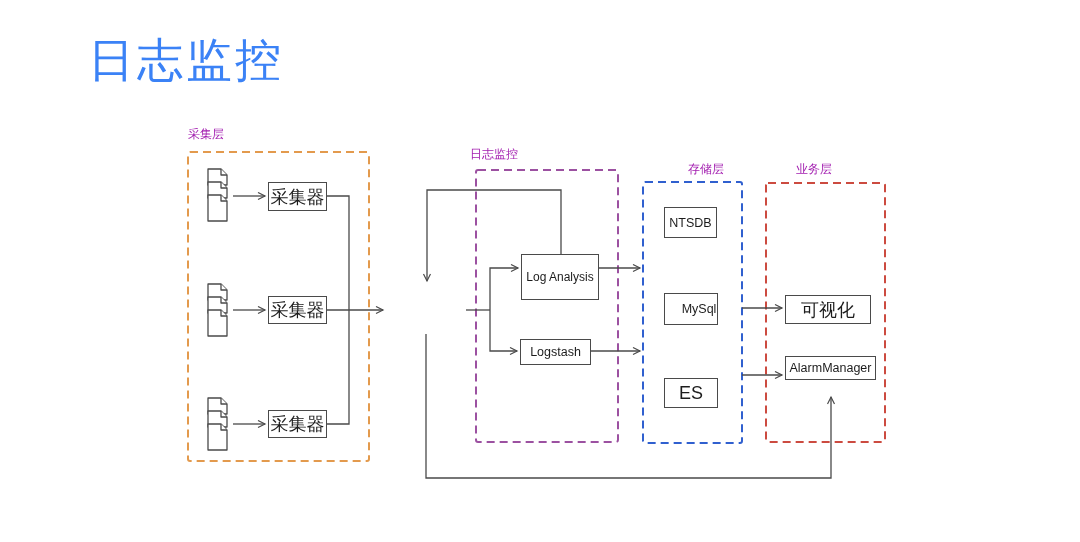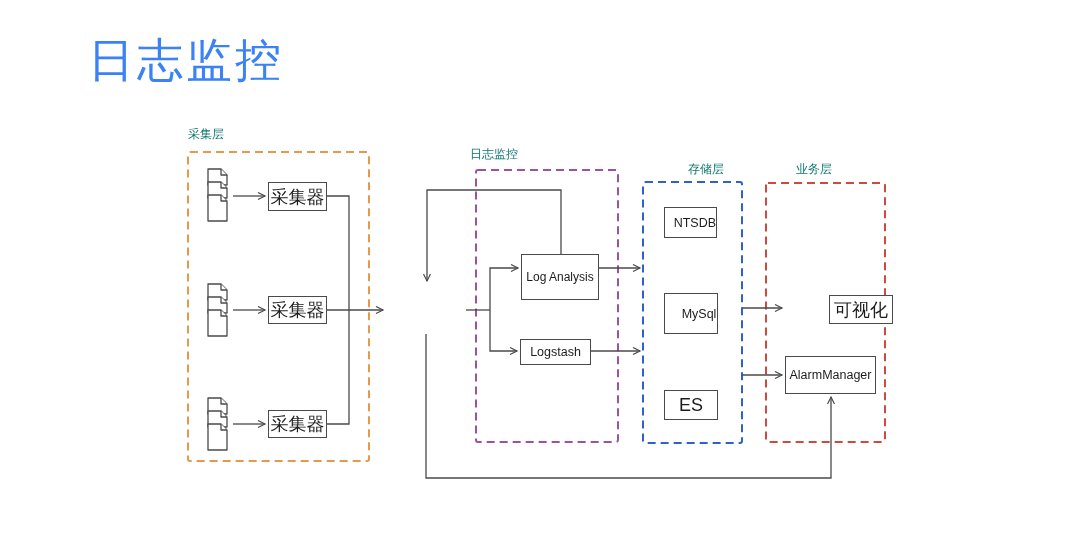--- a/index.html
+++ b/index.html
@@ -5,21 +5,21 @@
   html,body{margin:0;padding:0;background:#fff;}
   #stage{
     position:relative;width:1080px;height:542px;background:#fff;overflow:hidden;
     font-family:"Liberation Sans","DejaVu Sans",sans-serif;
   }
   #page-title{
     position:absolute;left:88px;top:30px;margin:0;
     font-size:46px;font-weight:400;letter-spacing:3px;color:#3b82f6;
   }
   .layer-label{
-    position:absolute;font-size:12px;font-weight:500;color:#0f766e;white-space:nowrap;
+    position:absolute;font-size:12px;font-weight:500;color:#a21caf;white-space:nowrap;
   }
   #lbl-collection{left:188px;top:126px;}
   #lbl-processing{left:470px;top:146px;}
   #lbl-storage{left:688px;top:161px;}
   #lbl-business{left:770px;top:161px;margin-left:26px;}
   #overlay{position:absolute;left:0;top:0;}
   .layer-rect{fill:none;stroke-width:2;stroke-dasharray:8 5;}
   .lr-collection{stroke:var(--layer-collection,#e39a4d);}
   .lr-processing{stroke:var(--layer-processing,#9c51a1);}
   .lr-storage{stroke:var(--layer-storage,#3060cf);}
@@ -31,25 +31,25 @@
     position:absolute;display:flex;align-items:center;justify-content:center;
     border:1px solid var(--node-border,#4a4a4a);background:#fff;color:var(--text,#1c1c1c);
     font-size:18px;white-space:nowrap;box-sizing:border-box;
   }
   #node-collector1{left:268px;top:182px;width:59px;height:29px;}
   #node-collector2{left:268px;top:296px;width:59px;height:28px;}
   #node-collector3{left:268px;top:410px;width:59px;height:28px;}
   #node-kafka{left:386px;top:284px;width:80px;height:50px;font-size:15px;}
   #node-log-analysis{left:521px;top:254px;width:78px;height:46px;font-size:12px;}
   #node-logstash{left:520px;top:339px;width:71px;height:26px;font-size:12.5px;align-items:center;}
-  #node-ntsdb{left:664px;top:207px;width:53px;height:31px;font-size:12.5px;justify-content:flex-end;}
-  #node-mysql{left:664px;top:293px;width:54px;height:41px;font-size:12.5px;padding-left:16px;}
-  #node-es{left:664px;top:390px;width:54px;height:30px;}
-  #node-visualization{left:785px;top:295px;width:64px;height:29px;margin-left:44px;}
-  #node-alarm-manager{left:785px;top:356px;width:91px;height:38px;font-size:12.5px;}
+  #node-ntsdb{left:664px;top:207px;width:53px;height:31px;font-size:12.5px;}
+  #node-mysql{left:664px;top:293px;width:54px;height:32px;font-size:12.5px;padding-left:16px;}
+  #node-es{left:664px;top:378px;width:54px;height:30px;}
+  #node-visualization{left:785px;top:295px;width:86px;height:29px;}
+  #node-alarm-manager{left:785px;top:356px;width:91px;height:24px;font-size:12.5px;}
 </style>
 </head>
 <body>
 
 <div id="stage">
 
   <h1 id="page-title">日志监控</h1>
 
   <span class="layer-label" id="lbl-collection">采集层</span>
   <span class="layer-label" id="lbl-processing">日志监控</span>

